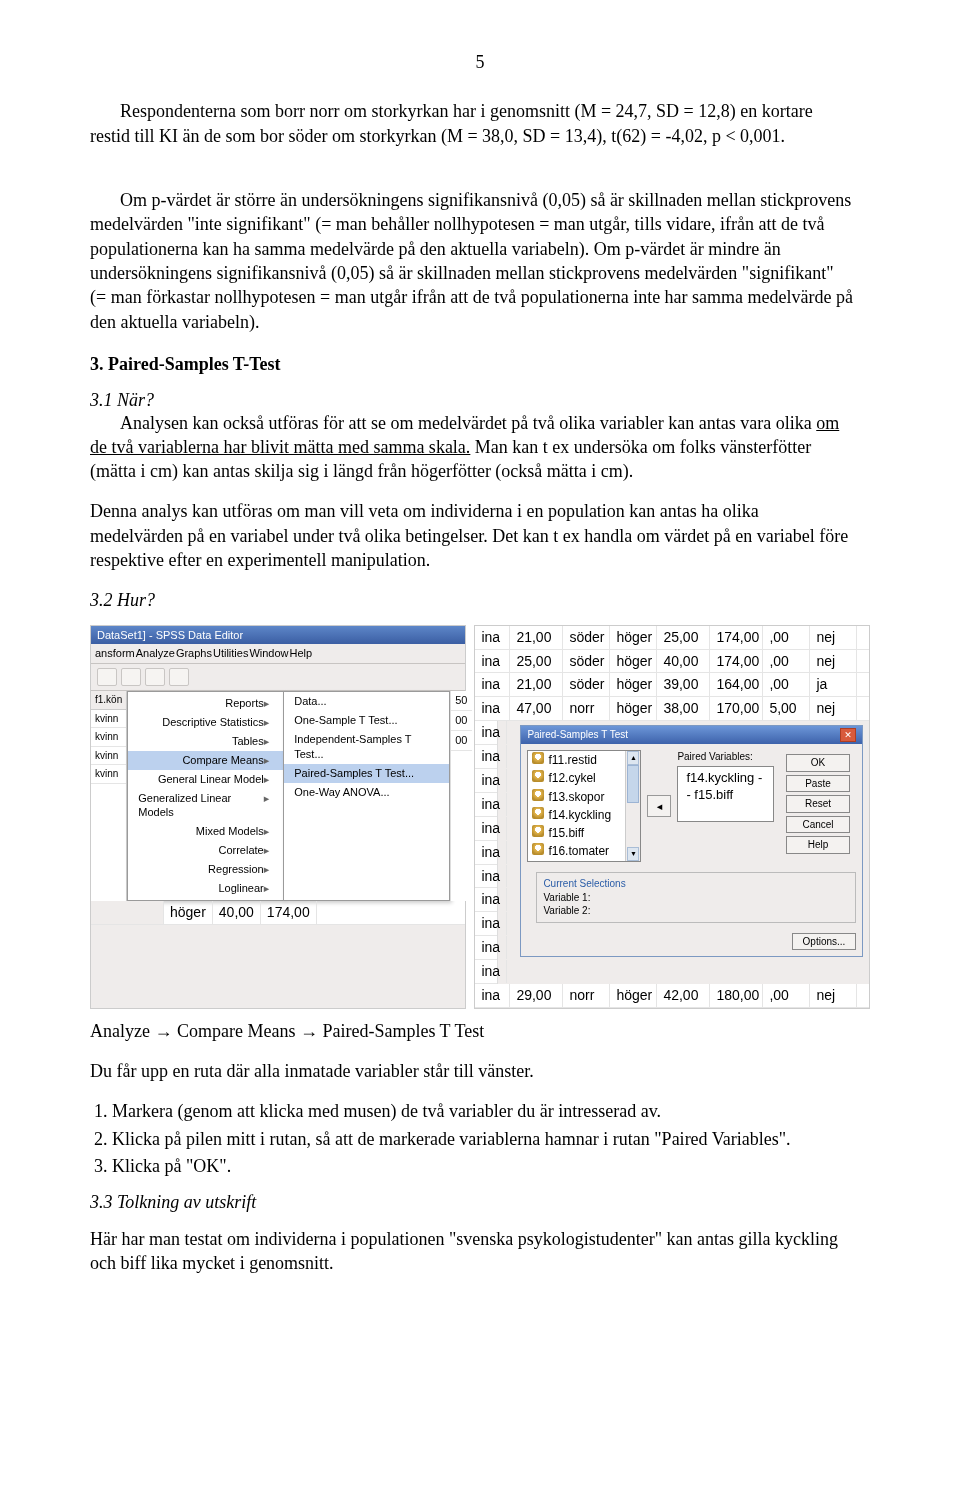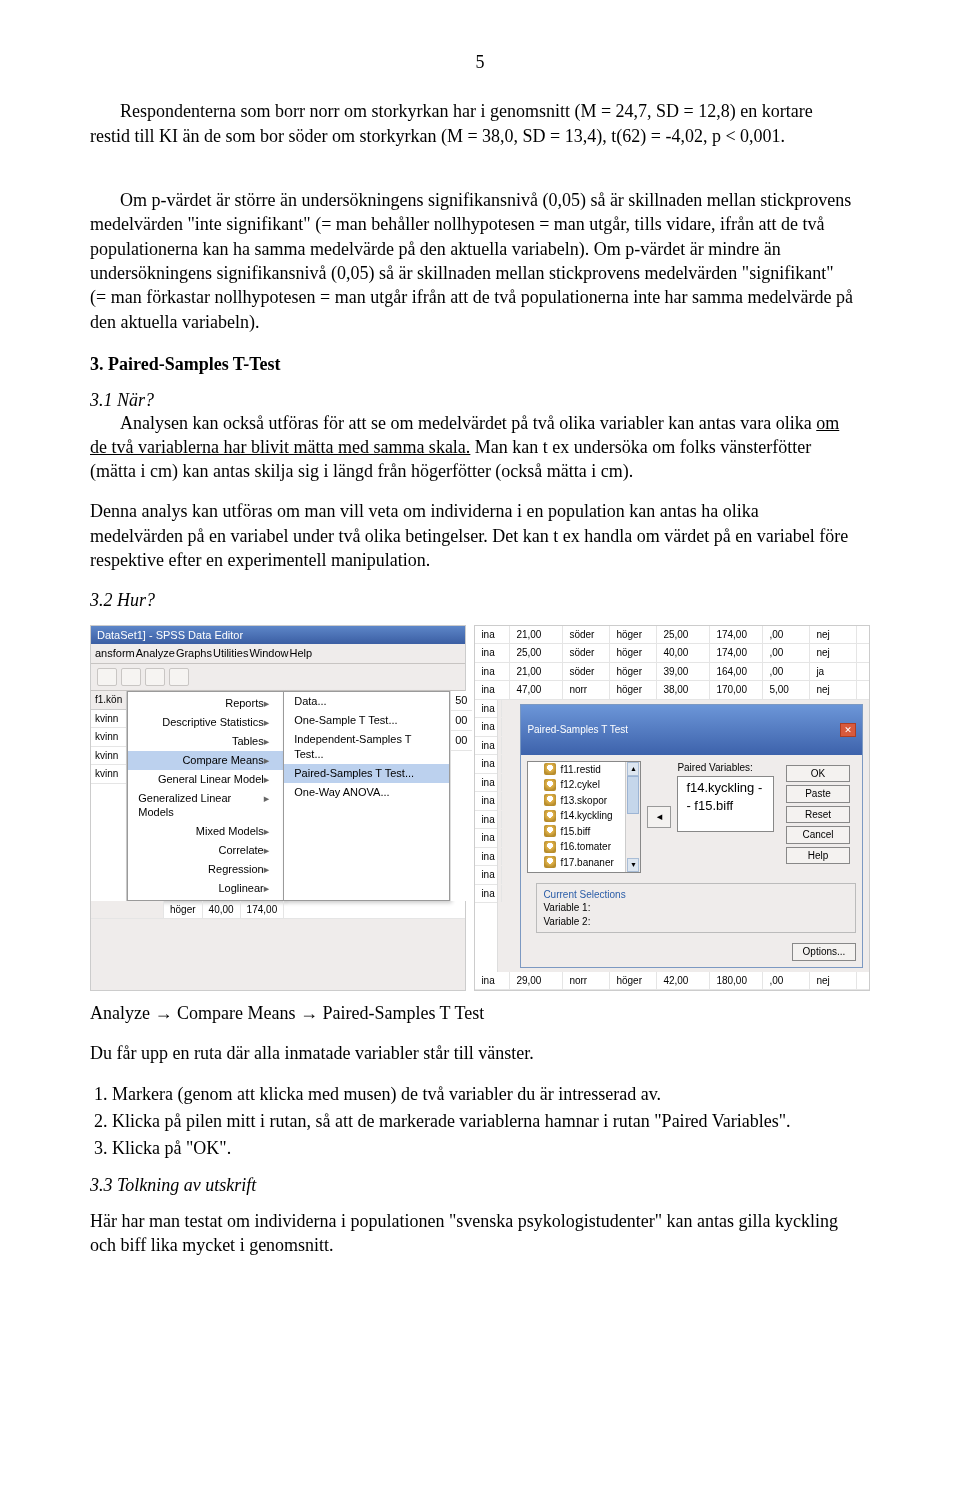--- a/index.html
+++ b/index.html
@@ -118,21 +118,21 @@
     background: #fff;
     border: 1px solid #9a9a9a;
     box-shadow: 2px 2px 4px rgba(0,0,0,.2);
     min-width: 165px;
     margin-left: -1px;
   }
   .submenu .item { padding: 2px 10px; font-size: 11px; }
   .submenu .item.hover { background: #bcd1ee; }
   .data-grid {
     background: #fff;
-    font-size: 10px;
+    font-size: 14px;
   }
   .data-grid .row { display: flex; border-bottom: 1px solid #e5e5e5; }
   .data-grid .cell { padding: 2px 6px; border-right: 1px solid #e5e5e5; }
   .c1{width:40px;} .c2{width:34px;} .c3{width:40px;}
 
   
   .ss-right {
     width: 52%;
     background: #efeceb;
     border: 1px solid #ccc;
@@ -144,21 +144,21 @@
   }
   .dlg {
     position: relative;
     margin: 4px 6px 4px 22px;
     border: 1px solid #7c99c2;
     background: #efeceb;
   }
   .dlg-title {
     background: linear-gradient(#6c96d8, #3d62ab);
     color: #fff;
-    padding: 18px 6px;
+    padding: 2px 6px;
     display: flex;
     justify-content: space-between;
     align-items: center;
   }
   .dlg-title .close {
     background: #d85a3c;
     width: 14px; height: 12px;
     display: inline-flex;
     align-items: center; justify-content: center;
     color: #fff;
@@ -173,24 +173,24 @@
   .listbox {
     background: #fff;
     border: 1px solid #888;
     width: 112px;
     height: 110px;
     overflow: hidden;
     position: relative;
   }
   .listbox .li {
     display: flex;
-    align-items: center;
+    align-items: flex-start;
     gap: 4px;
-    padding: 1px 16px;
-    font-size: 10px;
+    padding: 1px 4px;
+    font-size: 12px;
   }
   .scale-icon {
     width: 12px; height: 12px;
     background: radial-gradient(circle at 50% 40%, #fff 30%, #e3b54d 32%, #b88d2c 70%);
     border-radius: 2px;
   }
   .scrollbar {
     position: absolute; right: 0; top: 0; bottom: 0; width: 14px;
     background: #efeceb;
     border-left: 1px solid #ccc;

